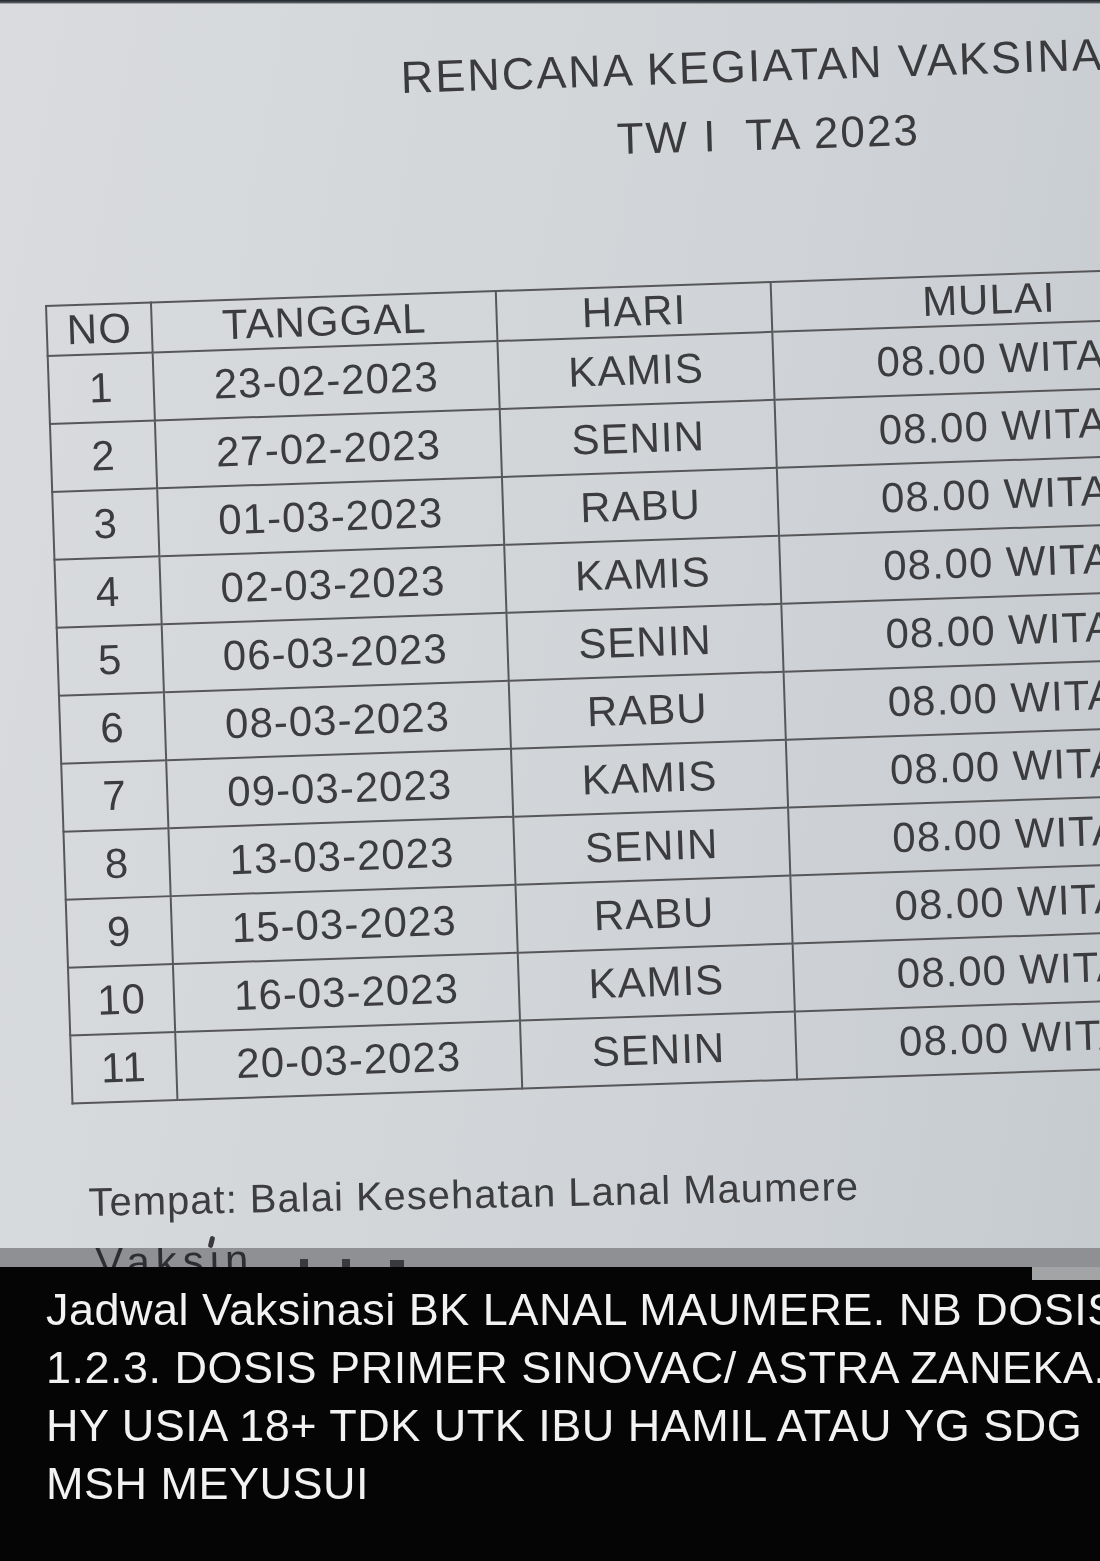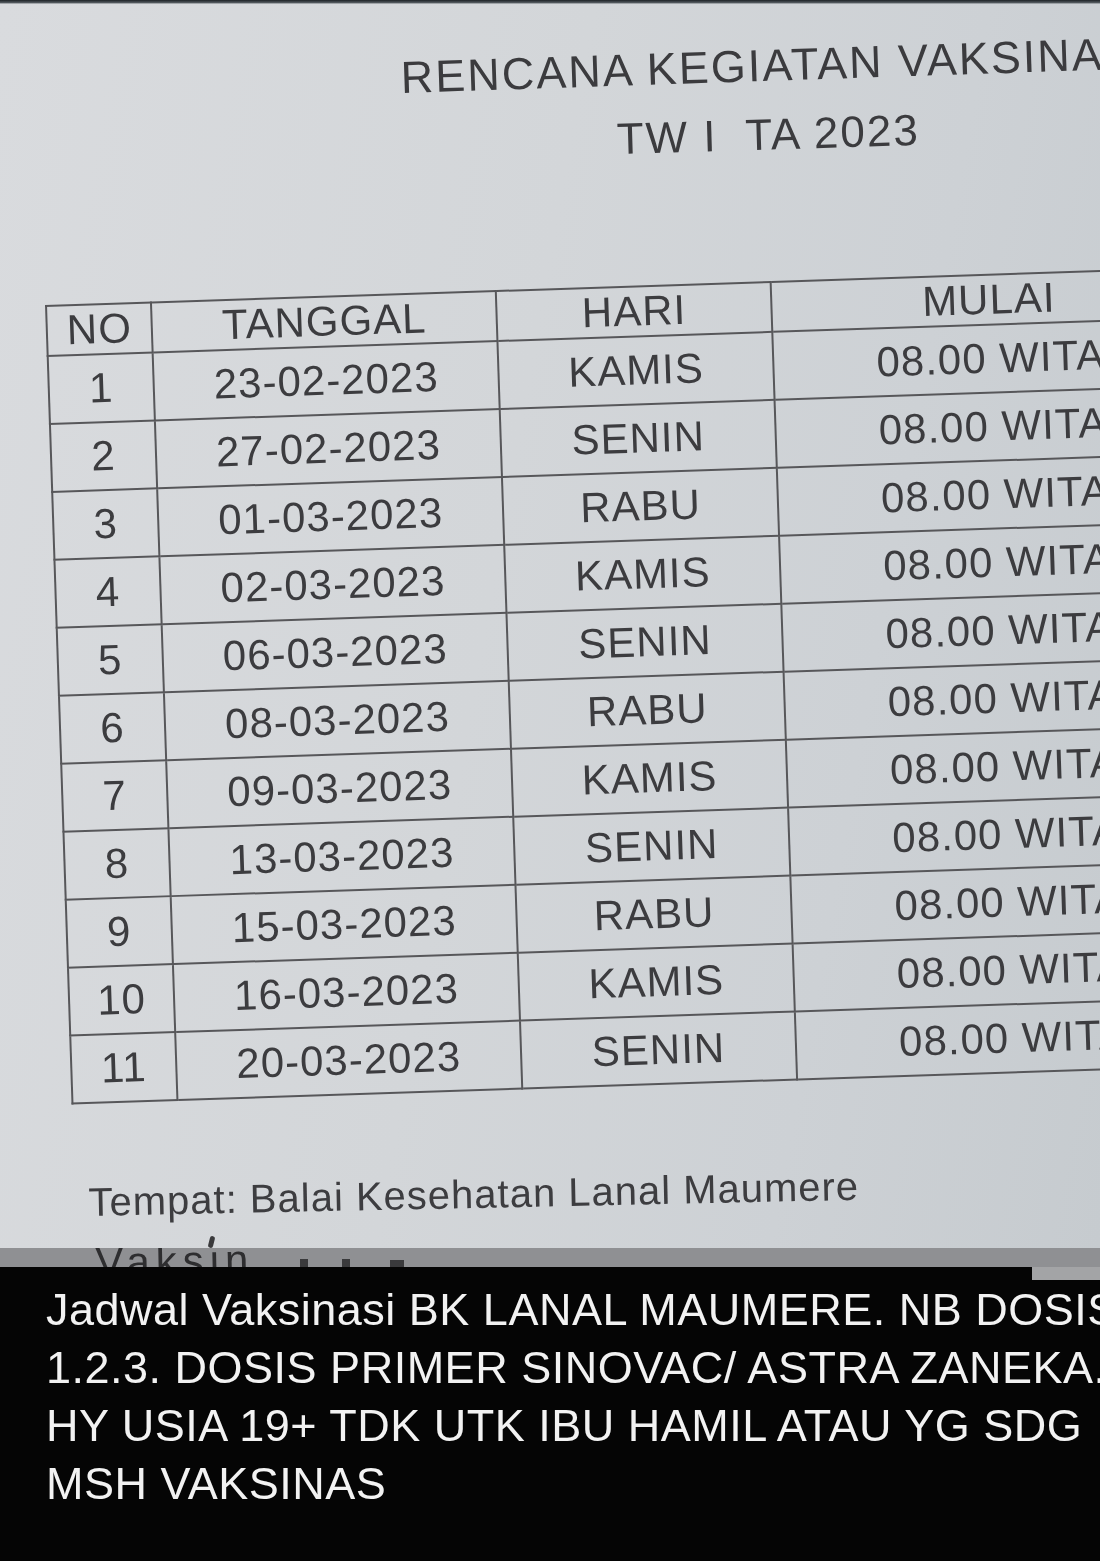--- a/index.html
+++ b/index.html
@@ -193,16 +193,16 @@
 <div class="shadow-band">
   <div class="partial-line">Vaksin</div>
   <div class="letter-top-marks"></div>
 </div>
 
 <div class="caption-bar">
   <div class="corner-fragment"></div>
   <div class="caption-text">
     <div class="caption-line">Jadwal Vaksinasi BK LANAL MAUMERE. NB DOSIS</div>
     <div class="caption-line">1.2.3. DOSIS PRIMER SINOVAC/ ASTRA ZANEKA.</div>
-    <div class="caption-line">HY USIA 19+ TDK UTK IBU HAMIL ATAU YG SDG</div>
-    <div class="caption-line">MSH VAKSINAS</div>
+    <div class="caption-line">HY USIA 18+ TDK UTK IBU HAMIL ATAU YG SDG</div>
+    <div class="caption-line">MSH MEYUSUI</div>
   </div>
 </div>
 
 </body></html>

